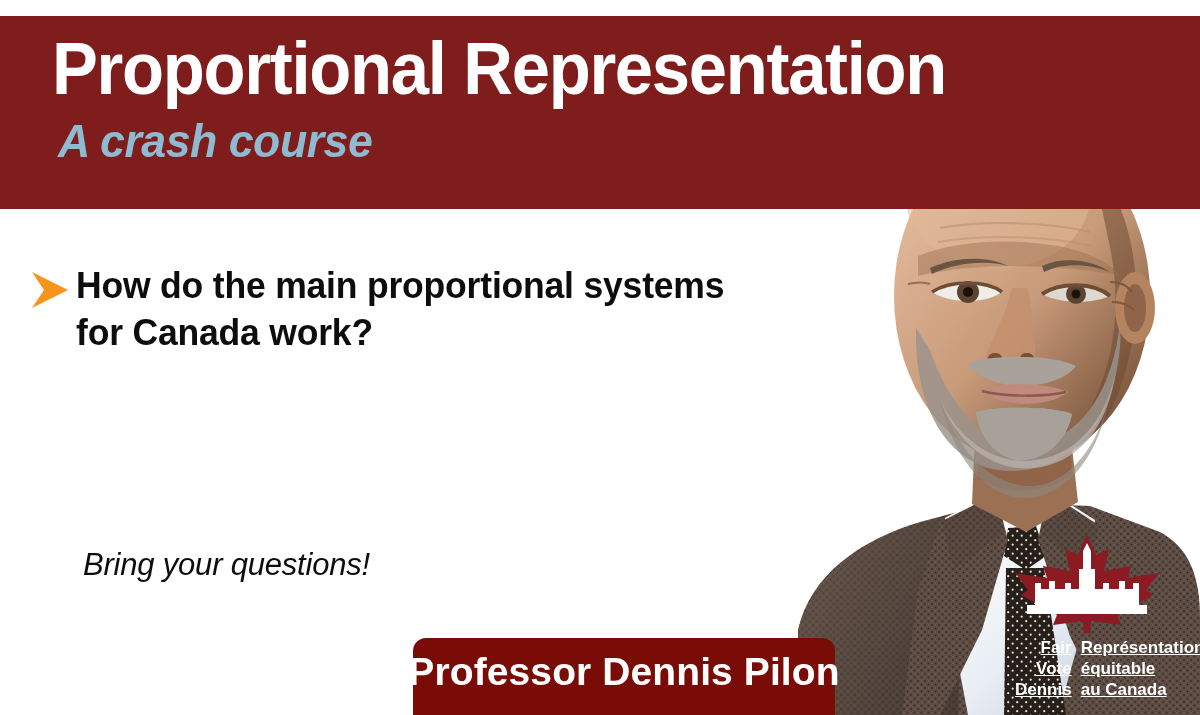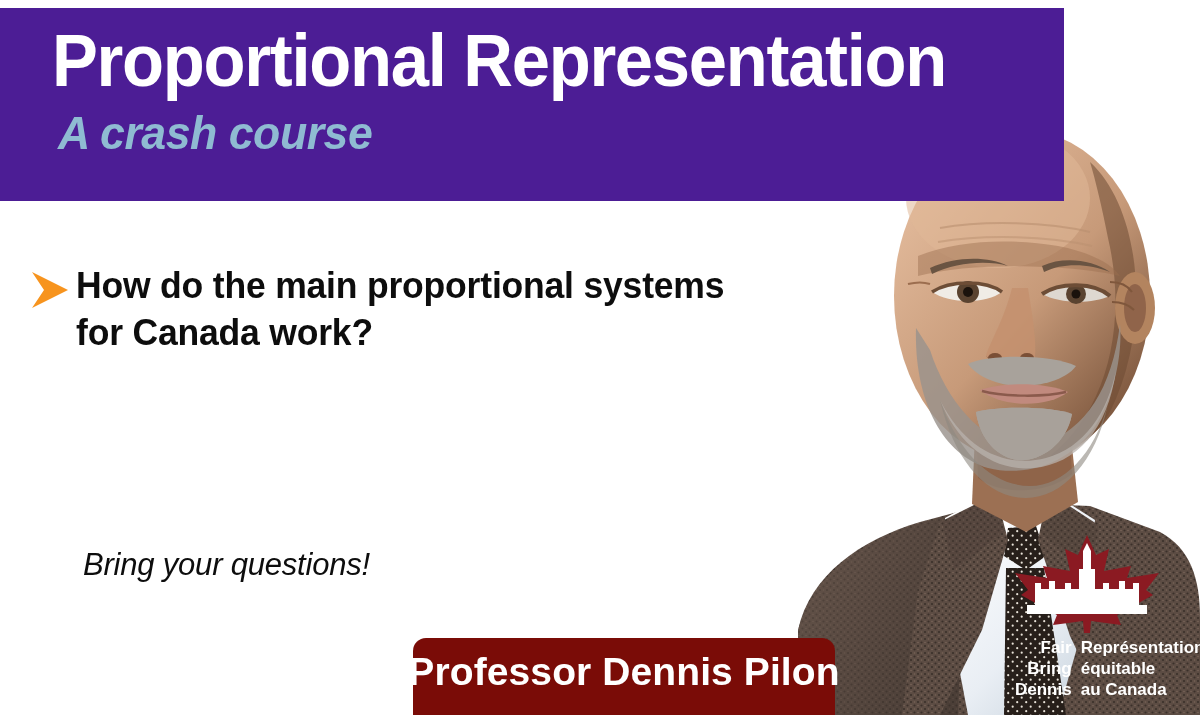--- a/index.html
+++ b/index.html
@@ -15,24 +15,24 @@
     width: 1200px;
     height: 715px;
     background: #ffffff;
     overflow: hidden;
   }
 
   
   .header-band {
     position: absolute;
     left: 0;
-    top: 8px;
-    width: 1064px;
+    top: 16px;
+    width: 1200px;
     height: 193px;
-    background: #4c1d95;
+    background: #7f1d1d;
     z-index: 2;
   }
   .poster-title {
     position: absolute;
     left: 52px;
     top: 10px;
     font-family: "Liberation Sans Narrow", "Liberation Sans", sans-serif;
     font-weight: bold;
     font-size: 74px;
     line-height: 86px;
@@ -155,20 +155,21 @@
     display: flex;
     align-items: flex-start;
     justify-content: flex-start;
     margin-top: 4px;
     padding-left: 10px;
     font-family: "Liberation Sans Narrow", "Liberation Sans", sans-serif;
     font-weight: bold;
     font-size: 17px;
     line-height: 21px;
     color: #ffffff;
+    text-decoration: underline;
   }
   .fvc-col-en { text-align: right; white-space: nowrap; }
   .fvc-col-fr { text-align: left; white-space: nowrap; margin-left: 9px; }
 </style>
 </head>
 <body>
 
 <div class="poster">
 
   <div class="portrait">
@@ -336,21 +337,21 @@
       <path d="M 22 56 L 22 50 L 28 50 L 28 56 L 36 56 L 36 48 L 42 48 L 42 56
                L 52 56 L 52 50 L 58 50 L 58 56 L 66 56 L 66 50 L 82 50 L 82 56
                L 90 56 L 90 50 L 96 50 L 96 56 L 106 56 L 106 48 L 112 48 L 112 56
                L 120 56 L 120 50 L 126 50 L 126 56 L 126 72 L 22 72 Z" fill="#ffffff"></path>
 
       <rect x="14" y="72" width="120" height="9" fill="#ffffff"></rect>
     </svg>
     <div class="fvc-wordmark">
       <div class="fvc-col-en">
         <div>Fair</div>
-        <div>Bring</div>
+        <div>Vote</div>
         <div>Dennis</div>
       </div>
       <div class="fvc-col-fr">
         <div>Représentation</div>
         <div>équitable</div>
         <div>au Canada</div>
       </div>
     </div>
   </div>
 

